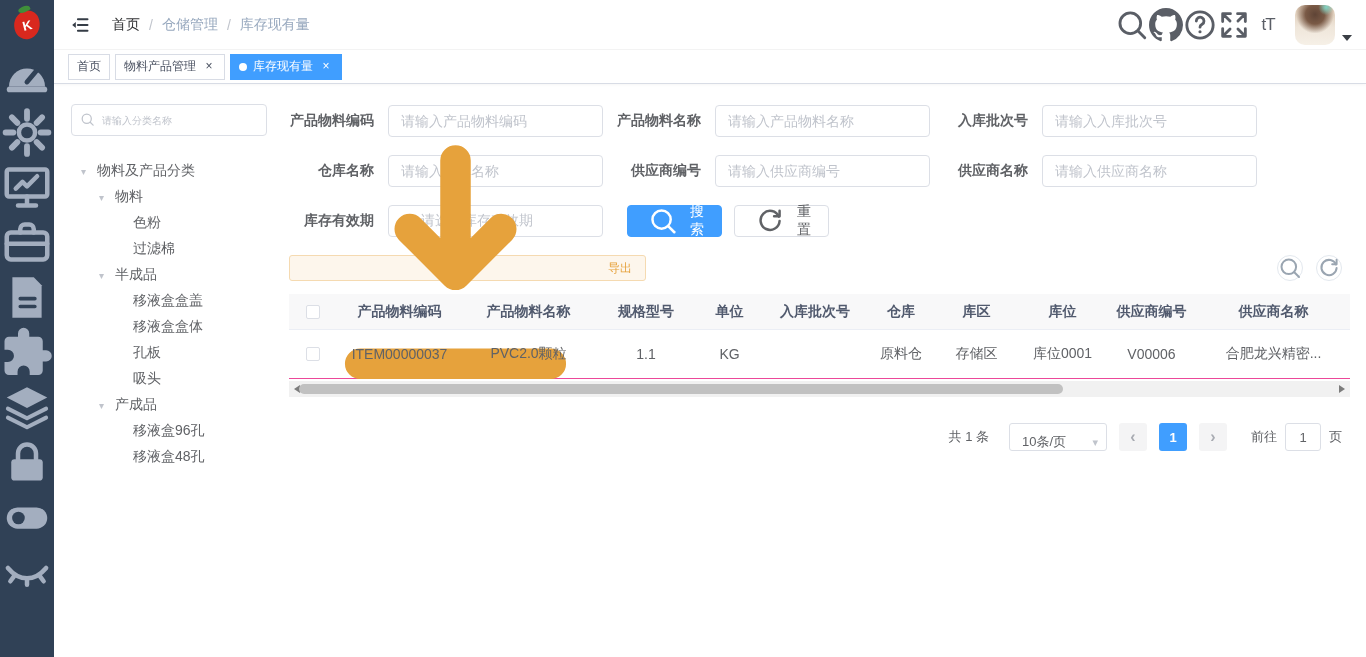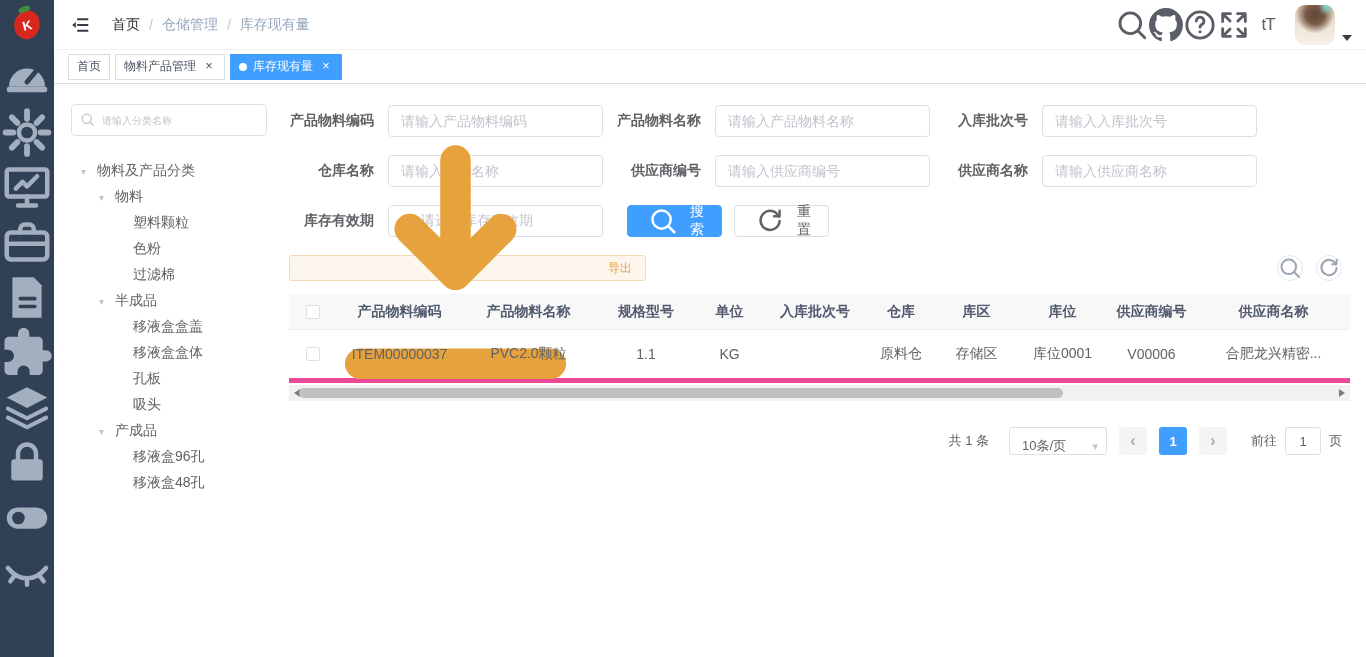--- a/index.html
+++ b/index.html
@@ -98,21 +98,21 @@
     display:flex; align-items:center; justify-content:center; color:#9aa5b1; cursor:pointer; }
   .circle-btn svg { width:13px; height:13px; }
 
   
   .tbl { margin-top:13px; width:100%; }
   .t-row { display:flex; align-items:stretch; }
   .t-head { background:#f8f8f9; border-bottom:1px solid #ebeef5; }
   .t-cell { display:flex; align-items:center; justify-content:center; font-size:14px; color:#606266;
     white-space:nowrap; overflow:hidden; }
   .t-head .t-cell { font-weight:700; color:#515a6e; height:35px; }
-  .t-body .t-row { border-bottom:5px solid #ec4899;align-items:center; }
+  .t-body .t-row { border-bottom:1px solid #ec4899;align-items:center; }
   .t-body .t-cell { height:48px; }
   .cb { width:14px; height:14px; border:1px solid #dcdfe6; border-radius:2px; background:#fff; cursor:pointer; }
 
   
   .hscroll { margin-top:2px; height:16px; background:#f1f1f1; position:relative; display:flex;
     align-items:center; }
   .hs-arrow { width:16px; height:16px; display:flex; align-items:center; justify-content:center; cursor:pointer; }
   .tri-l { width:0; height:0; border-top:4px solid transparent; border-bottom:4px solid transparent; border-right:6px solid #7c7c7c; }
   .tri-r { width:0; height:0; border-top:4px solid transparent; border-bottom:4px solid transparent; border-left:6px solid #7c7c7c; }
   .hs-thumb { position:absolute; left:10px; top:3px; height:10px; width:72%; border-radius:5px; background:#c1c1c1; cursor:grab; }
@@ -290,24 +290,20 @@
             <div class="tree-node" style="padding-left: 10px;">
               <span class="tree-arrow">▾</span>
               <span>物料及产品分类</span>
             </div>
             <div class="tree-node" style="padding-left: 28px;">
               <span class="tree-arrow">▾</span>
               <span>物料</span>
             </div>
             <div class="tree-node" style="padding-left: 46px;">
               <span class="tree-arrow hide">▾</span>
-              <span>塑料颗粒</span>
-            </div>
-            <div class="tree-node" style="padding-left: 46px;">
-              <span class="tree-arrow hide">▾</span>
               <span>色粉</span>
             </div>
             <div class="tree-node" style="padding-left: 46px;">
               <span class="tree-arrow hide">▾</span>
               <span>过滤棉</span>
             </div>
             <div class="tree-node" style="padding-left: 28px;">
               <span class="tree-arrow">▾</span>
               <span>半成品</span>
             </div>

